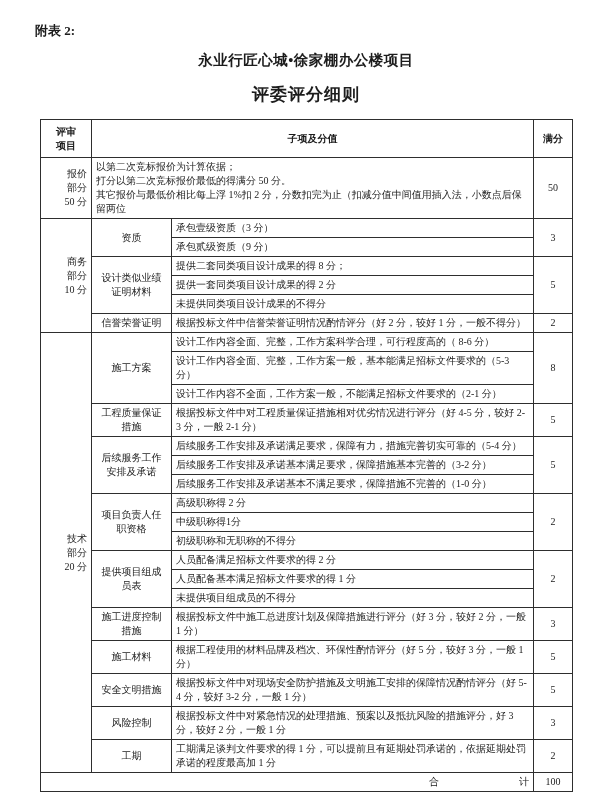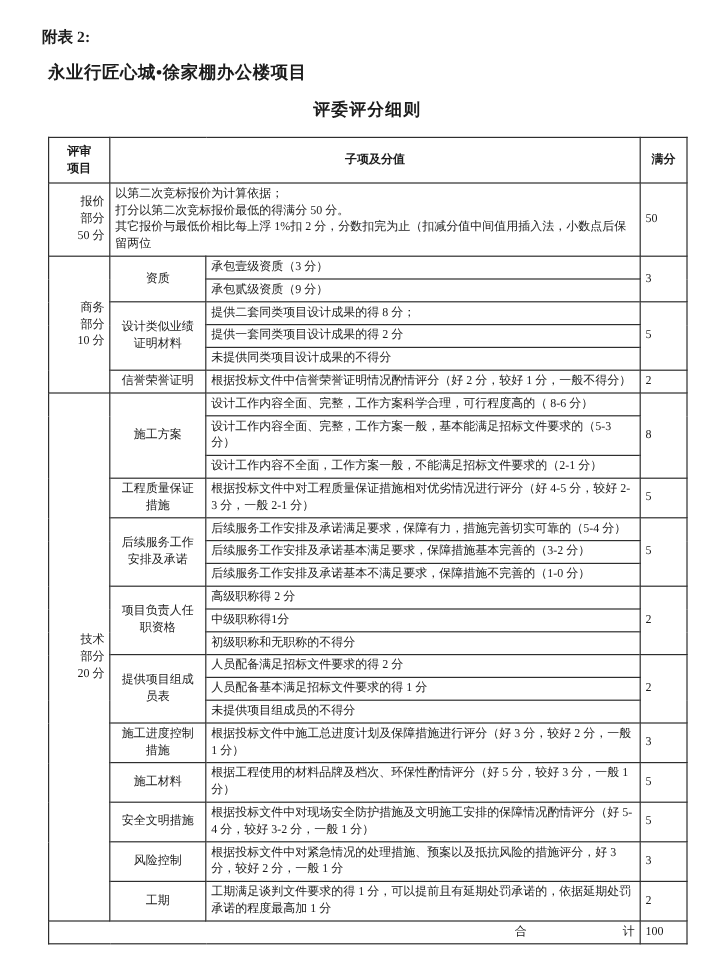--- a/index.html
+++ b/index.html
@@ -7,45 +7,45 @@
   body {
     width:600px; height:794px; overflow:hidden;
     font-family:"Liberation Serif","DejaVu Serif",serif;
     color:#1c1c1c;
   }
   .page { padding:22px 28px 0 40px; }
   .appendix {
     font-weight:bold; font-size:13px; margin-left:-5px;
   }
   .doc-title {
-    text-align:left; font-weight:bold; font-size:14.5px;
+    text-align:center; font-weight:bold; font-size:14.5px;
     margin-top:11px; letter-spacing:0.5px;
   }
   .doc-subtitle {
-    text-align:center; font-weight:bold; font-size:14px;
+    text-align:center; font-weight:bold; font-size:17px;
     margin-top:13px; letter-spacing:1px;
   }
   table.score {
     margin-top:13px; width:532px;
     border-collapse:collapse; table-layout:fixed;
   }
   table.score td {
     border:1px solid #2e2e2e;
     font-size:10px; line-height:14px;
     padding:2px 4px; vertical-align:middle;
     empty-cells:show;
   }
   td.hdr {
     font-weight:bold; text-align:center; font-size:11px;
     height:38px; white-space:pre-line; line-height:15px;
   }
   td.cat  { text-align:right; white-space:pre-line; line-height:17px; }
   td.sub  { text-align:center; white-space:pre-line; padding:2px 2px; }
   td.crit { text-align:left; padding:2px 6px; white-space:pre-line; }
-  td.max  { text-align:left; }
+  td.max  { text-align:center; }
   td.total{ text-align:right; height:19px; }
 </style>
 </head>
 <body>
 
 <div class="page">
   <div class="appendix">附表 2:</div>
   <div class="doc-title">永业行匠心城•徐家棚办公楼项目</div>
   <div class="doc-subtitle">评委评分细则</div>
 

